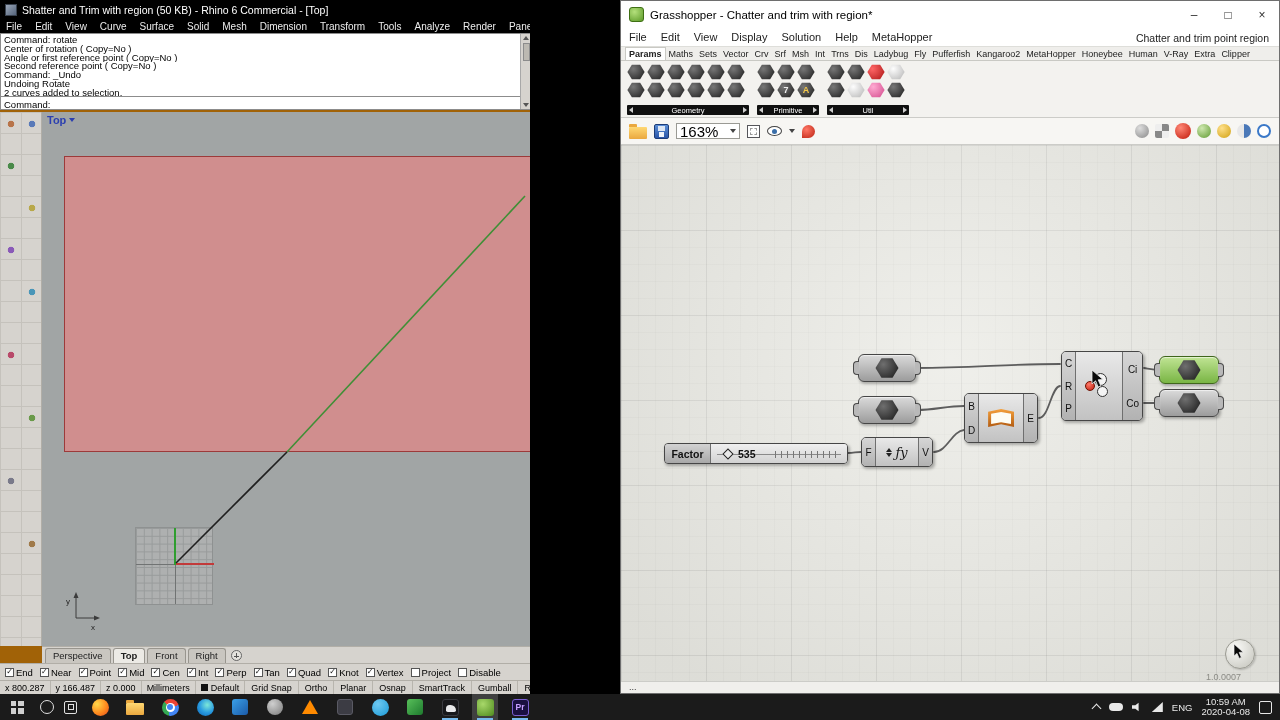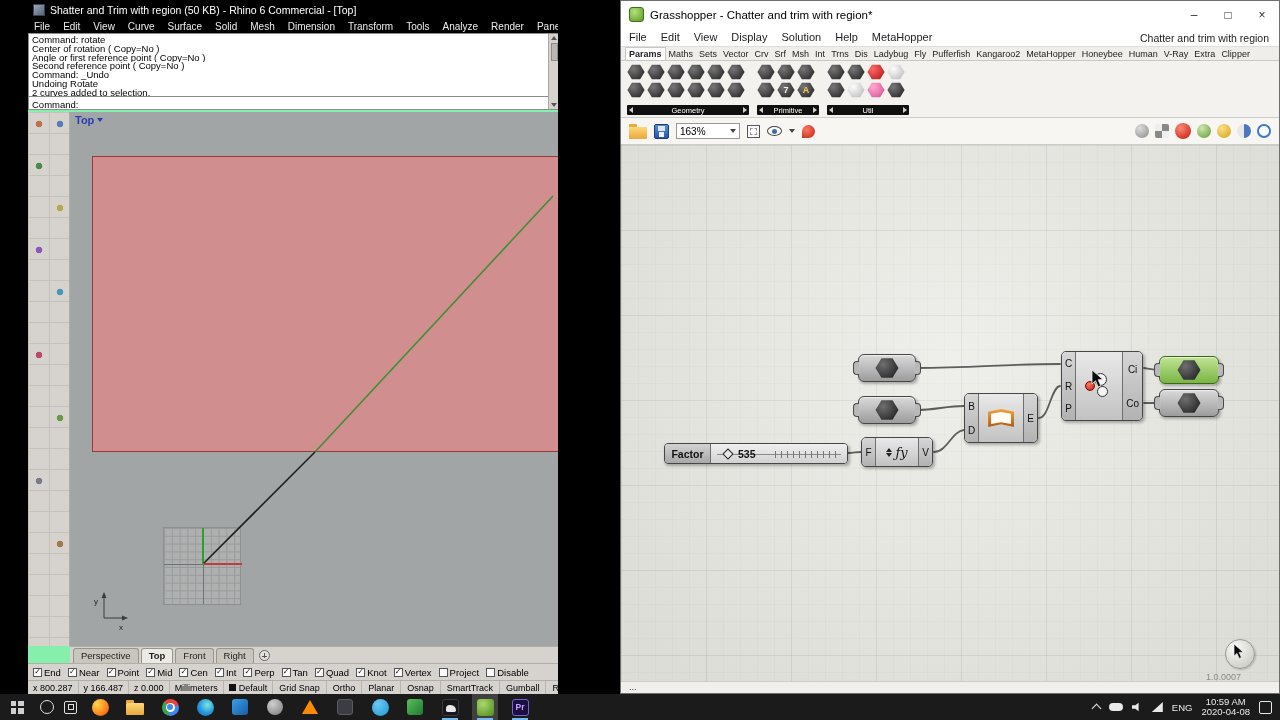--- a/index.html
+++ b/index.html
@@ -1,21 +1,21 @@
 <!DOCTYPE html>
 <html><head>
 <meta charset="utf-8">
 <style>
   html,body{margin:0;padding:0;background:#000;}
   *{box-sizing:border-box;}
   #screen{position:relative;width:1280px;height:720px;overflow:hidden;background:#000;
           font-family:"Liberation Sans",sans-serif;color:#000;}
 
   
-  #rhino{position:absolute;left:0;top:0;width:530px;height:694px;background:#86efac;overflow:hidden;margin-left:28px;}
+  #rhino{position:absolute;left:0;top:0;width:530px;height:694px;background:#a16207;overflow:hidden;}
   .rh-titlebar{position:absolute;left:0;top:0;width:100%;height:20px;background:#000;color:#fff;
     display:flex;align-items:center;gap:5px;padding-left:5px;font-size:10.5px;}
   .rh-appicon{width:12px;height:12px;background:linear-gradient(135deg,#9aa7b8,#55647c);border:1px solid #39424f;flex:0 0 auto;}
   .rh-menubar{position:absolute;left:0;top:20px;width:100%;height:13px;background:#000;display:flex;gap:13px;
     padding-left:6px;font-size:10px;color:#ececec;align-items:center;}
   .rh-menu-item{cursor:default;white-space:nowrap;}
 
   .cmd-panel{position:absolute;left:0;top:33px;width:532px;height:77px;background:#fff;border:1px solid #8c8c8c;font-size:9.5px;}
   .cmd-lines{position:absolute;left:3px;top:2px;right:13px;line-height:8.8px;}
   .cmd-line{white-space:nowrap;overflow:hidden;}
@@ -138,21 +138,21 @@
   .grp-arrow.left{border-right:4px solid #cfcfcf;}
   .grp-arrow.right{border-left:4px solid #cfcfcf;}
 
   .gh-toolbar{height:27px;background:#f7f6f3;border-bottom:1px solid #ccccc8;display:flex;align-items:center;gap:7px;padding:0 8px;}
   .icon-folder{position:relative;width:18px;height:12px;background:linear-gradient(180deg,#ffd873,#eaa83f);border-radius:1px;margin-top:3px;}
   .icon-folder::before{content:"";position:absolute;top:-3px;left:0;width:8px;height:3px;background:#eaa83f;border-radius:1px 1px 0 0;}
   .icon-save{width:15px;height:15px;background:linear-gradient(180deg,#5b8ed6,#2a56a8);border:1px solid #1c3c78;border-radius:2px;position:relative;}
   .icon-save::before{content:"";position:absolute;left:3px;right:3px;top:1px;height:5px;background:#dce6f4;}
   .icon-save::after{content:"";position:absolute;left:4px;right:4px;bottom:1px;height:5px;background:#f0f4fa;}
   .zoom-box{width:64px;height:16px;background:#fff;border:1px solid #9a9a94;display:flex;align-items:center;
-    font-size:10px;padding:0 3px;justify-content:space-between;}
+    font-size:15px;padding:0 3px;justify-content:space-between;}
   .caret-down{width:0;height:0;border-left:3.5px solid transparent;border-right:3.5px solid transparent;border-top:4px solid #444;}
   .icon-frame{width:13px;height:13px;border:1px solid #55555a;position:relative;background:#fff;}
   .icon-frame::before{content:"";position:absolute;inset:2px;border:1px dashed #999;}
   .icon-eye{width:15px;height:10px;background:#fff;border:1px solid #444;border-radius:50%;position:relative;}
   .icon-eye::before{content:"";position:absolute;left:50%;top:50%;width:5px;height:5px;margin:-2.5px;background:#3a6ea8;border-radius:50%;}
   .icon-brush{width:13px;height:13px;border-radius:50% 50% 50% 0;background:radial-gradient(circle at 35% 35%,#ff7766,#bb2211);}
   .gh-toolbar-right{margin-left:auto;display:flex;gap:6px;align-items:center;}
   .ball{width:14px;height:14px;border-radius:50%;}
   .b-gray{background:radial-gradient(circle at 35% 30%,#ddd,#888);}
   .b-checker{border-radius:2px;background:conic-gradient(#888 0 25%,#eee 0 50%,#888 0 75%,#eee 0);}
@@ -472,21 +472,21 @@
     <nav class="gh-menubar">
 
     <span class="rh-menu-item" style="color:#222">File</span>
         <span class="rh-menu-item" style="color:#222">Edit</span>
         <span class="rh-menu-item" style="color:#222">View</span>
         <span class="rh-menu-item" style="color:#222">Display</span>
         <span class="rh-menu-item" style="color:#222">Solution</span>
         <span class="rh-menu-item" style="color:#222">Help</span>
         <span class="rh-menu-item" style="color:#222">MetaHopper</span>
       </nav>
-    <span class="gh-docname" style="position:absolute;right:10px;top:31px;font-size:10.5px;">Chatter and trim with region</span>
+    <span class="gh-docname" style="position:absolute;right:10px;top:31px;font-size:10.5px;">Chatter and trim point region</span>
 
     <div class="gh-tabs">
 
     <span class="gh-tab active">Params</span>
         <span class="gh-tab">Maths</span>
         <span class="gh-tab">Sets</span>
         <span class="gh-tab">Vector</span>
         <span class="gh-tab">Crv</span>
         <span class="gh-tab">Srf</span>
         <span class="gh-tab">Msh</span>

